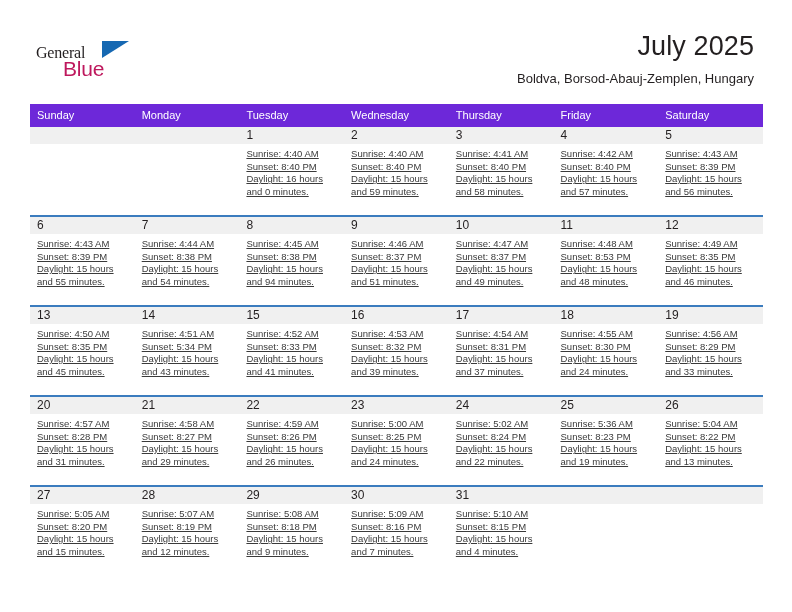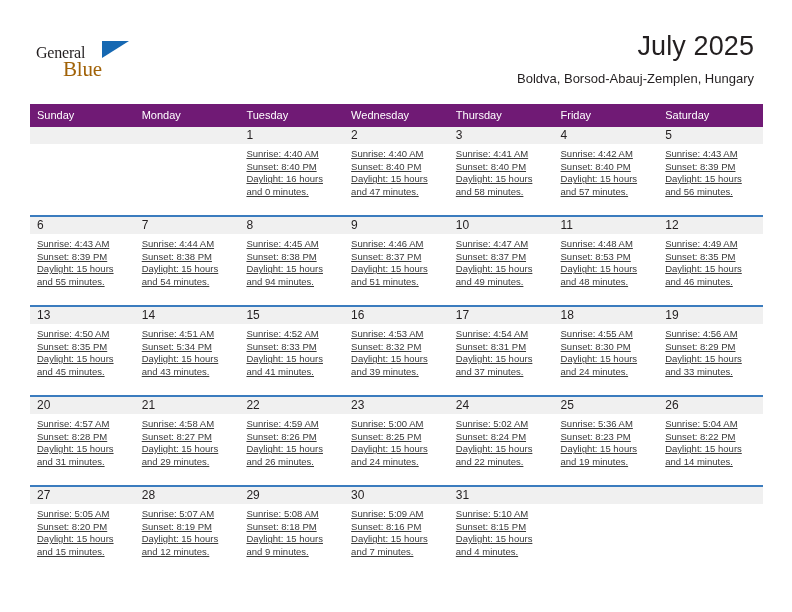--- a/index.html
+++ b/index.html
@@ -55,22 +55,22 @@
     height: 0;
     border-left: 27px solid #1668b2;
     border-bottom: 17px solid transparent;
   }
   .logo-blue {
     position: absolute;
     left: 27px;
     top: 21px;
     font-size: 21px;
     letter-spacing: -0.2px;
-    color: #a16207;
-    font-family: Liberation Serif, serif;
+    color: #be185d;
+    font-family: Liberation Sans, sans-serif;
   }
 
   .title-block {
     position: absolute;
     right: 38px;
     top: 30px;
     text-align: right;
   }
   .month-title {
     font-size: 27px;
@@ -90,21 +90,21 @@
   .calendar {
     position: absolute;
     left: 30px;
     top: 104px;
     width: 733px;
     border-collapse: collapse;
     table-layout: fixed;
   }
 
   .calendar th {
-    background: #701a75;
+    background: #6d28d9;
     color: #ffffff;
     font-weight: normal;
     font-size: 11px;
     text-align: left;
     padding: 5px 0 5px 7px;
     line-height: 13px;
     border: none;
   }
 
   .calendar td {
@@ -205,21 +205,21 @@
               <div class="dl">Daylight: 16 hours</div>
               <div class="dl">and 0 minutes.</div>
             </div>
           </td>
           <td>
             <div class="daynum">2</div>
             <div class="details">
               <div>Sunrise: 4:40 AM</div>
               <div>Sunset: 8:40 PM</div>
               <div class="dl">Daylight: 15 hours</div>
-              <div class="dl">and 47 minutes.</div>
+              <div class="dl">and 59 minutes.</div>
             </div>
           </td>
           <td>
             <div class="daynum">3</div>
             <div class="details">
               <div>Sunrise: 4:41 AM</div>
               <div>Sunset: 8:40 PM</div>
               <div class="dl">Daylight: 15 hours</div>
               <div class="dl">and 58 minutes.</div>
             </div>
@@ -427,21 +427,21 @@
               <div class="dl">Daylight: 15 hours</div>
               <div class="dl">and 19 minutes.</div>
             </div>
           </td>
           <td>
             <div class="daynum">26</div>
             <div class="details">
               <div>Sunrise: 5:04 AM</div>
               <div>Sunset: 8:22 PM</div>
               <div class="dl">Daylight: 15 hours</div>
-              <div class="dl">and 14 minutes.</div>
+              <div class="dl">and 13 minutes.</div>
             </div>
           </td>
         </tr>
         <tr class="week-5">
           <td>
             <div class="daynum">27</div>
             <div class="details">
               <div>Sunrise: 5:05 AM</div>
               <div>Sunset: 8:20 PM</div>
               <div class="dl">Daylight: 15 hours</div>

